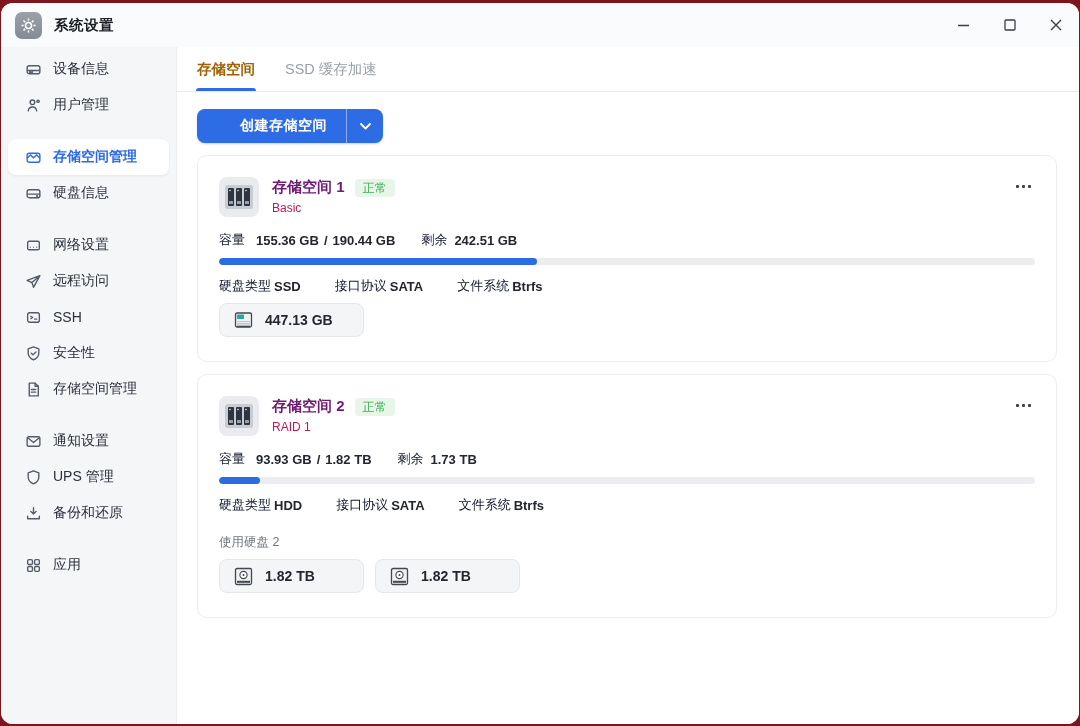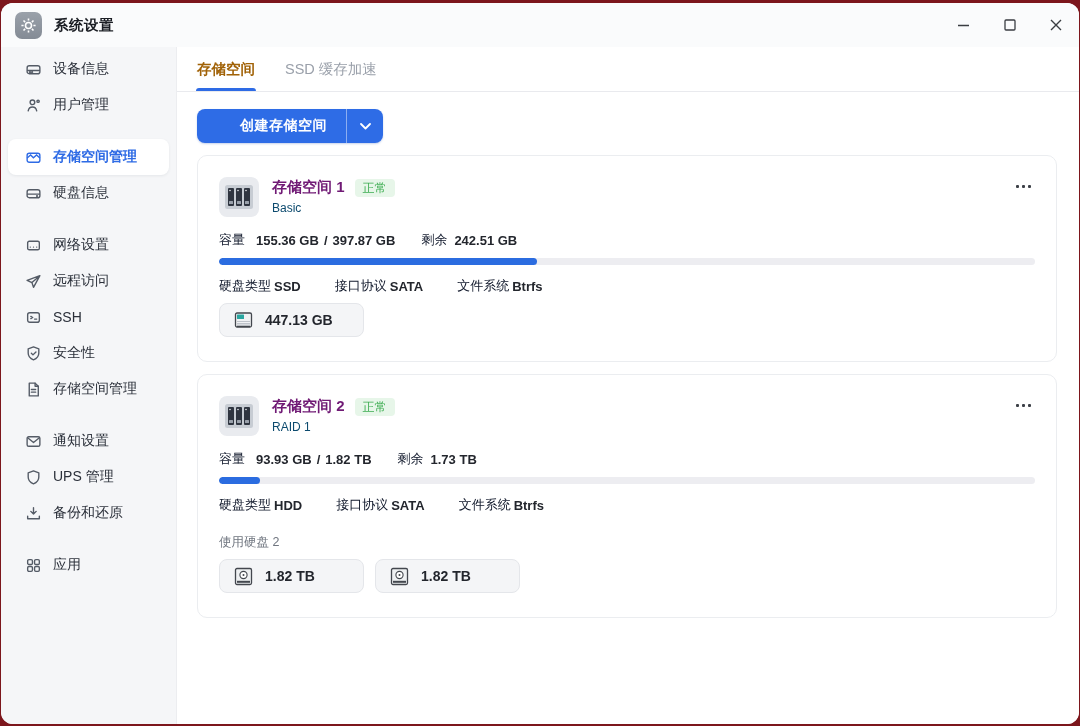--- a/index.html
+++ b/index.html
@@ -76,21 +76,21 @@
   }
   .card:first-of-type { margin-top:11px; }
   .card-head { display:flex; align-items:flex-start; }
   .nas-tile { width:40px; height:40px; border-radius:8px; background:#e9ebef;
               display:flex; align-items:center; justify-content:center; margin-right:13px; }
   .head-text { display:flex; flex-direction:column; }
   .title-row { display:flex; align-items:center; gap:10px; height:21px; }
   .pool-name { font-size:15px; font-weight:bold; color:#701a75; }
   .badge { font-size:12px; color:#3fae53; background:#e7f6e9; border-radius:4px;
            padding:2px 8px; line-height:14px; }
-  .pool-type { font-size:12px; color:#0c4a6e; margin-top:3px; }
+  .pool-type { font-size:12px; color:#be185d; margin-top:3px; }
   .more-btn { margin-left:auto; display:flex; gap:3px; padding:8px 4px; cursor:pointer; }
   .more-btn i { width:3px; height:3px; background:#3c4047; border-radius:1px; display:block; }
   .cap-row { display:flex; align-items:center; font-size:13px; margin-top:14px; }
   .lbl { color:#0f172a; }
   .val { color:#23262d; font-weight:bold; }
   .cap-row .lbl { margin-right:11px; }
   .cap-row .sep { margin:0 5px; font-weight:bold; }
   .cap-row .rem-lbl { margin-left:26px; margin-right:7px; }
   .progress { margin-top:9px; height:7px; background:#ededf1; border-radius:4px; overflow:hidden; }
   .progress .fill { height:100%; background:#2b6ce0; border-radius:4px; }
@@ -322,21 +322,21 @@
             <span class="more-btn">
                 <i></i>
                 <i></i>
                 <i></i>
               </span>
           </div>
           <div class="cap-row">
             <span class="lbl">容量</span>
             <span class="val">155.36 GB</span>
             <span class="val sep">/</span>
-            <span class="val">397.87 GB</span>
+            <span class="val">190.44 GB</span>
             <span class="lbl rem-lbl">剩余</span>
             <span class="val">242.51 GB</span>
           </div>
           <div class="progress">
             <div class="fill" style="width: 39%;"></div>
           </div>
           <div class="specs">
             <span class="spec">
                 <span class="lbl">硬盘类型</span>
                 <span class="val">SSD</span>

